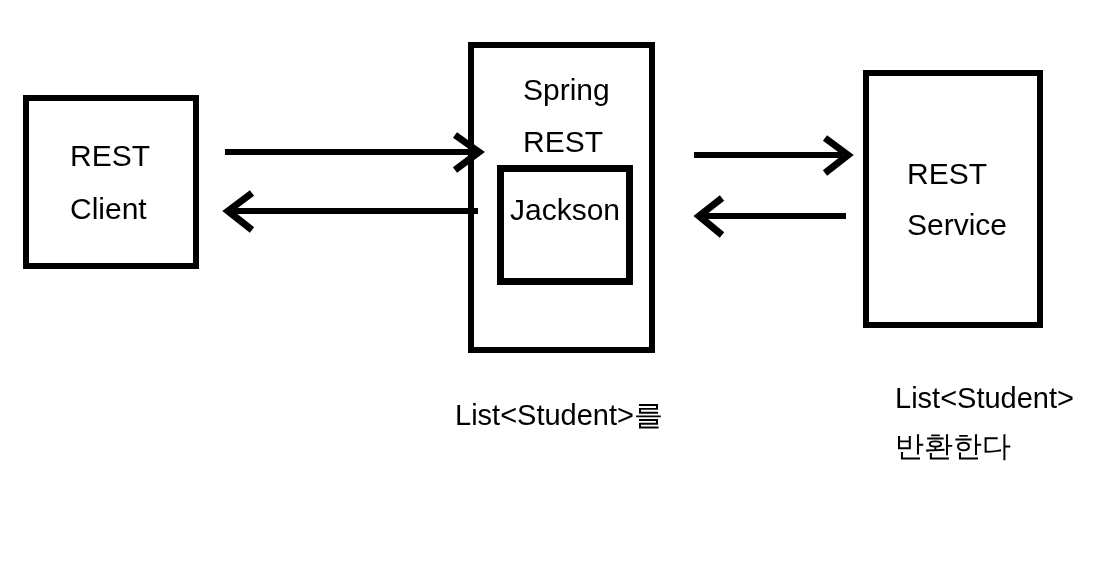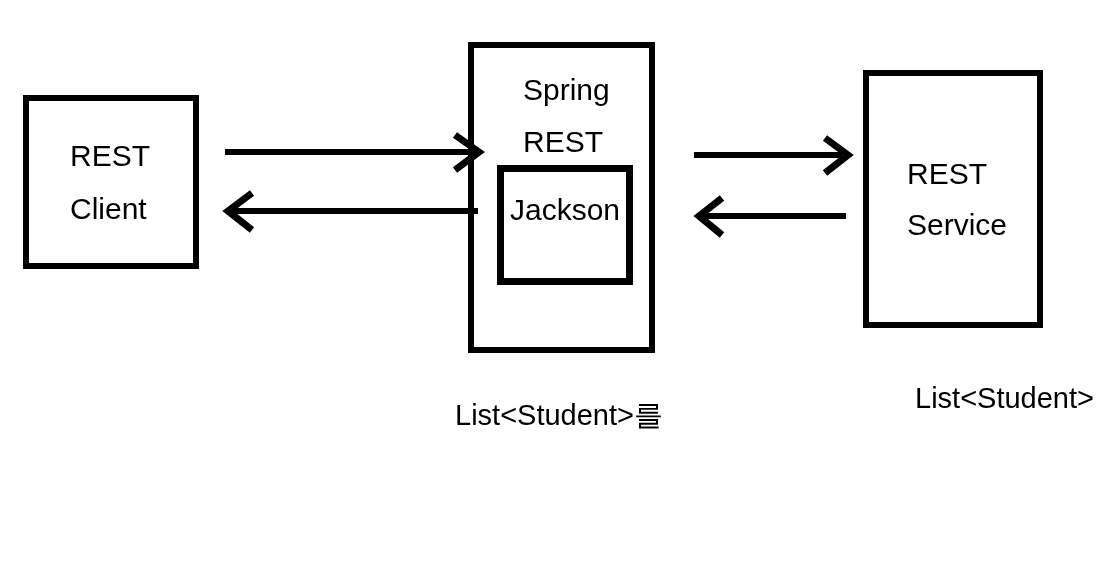--- a/index.html
+++ b/index.html
@@ -55,21 +55,20 @@
     color: #000000;
     white-space: nowrap;
   }
   .annotation-jackson {
     left: 455px; top: 390px;
     line-height: 50px;
   }
   .annotation-service {
     left: 895px; top: 374px;
     line-height: 48px;
-    margin-left: 20px;
   }
 </style>
 </head>
 <body>
 
 <div class="canvas">
 
   <div class="box box-rest-client">
     <div>REST</div>
     <div>Client</div>
@@ -110,15 +109,16 @@
       <polyline points="722,198 699,216 722,235" stroke-width="7"></polyline>
     </g>
   </svg>
 
   <div class="annotation annotation-jackson">
     <div>List&lt;Student&gt;를</div>
   </div>
 
   <div class="annotation annotation-service">
     <div>List&lt;Student&gt;</div>
+    <div>반환한다</div>
   </div>
 
 </div>
 
 </body></html>

